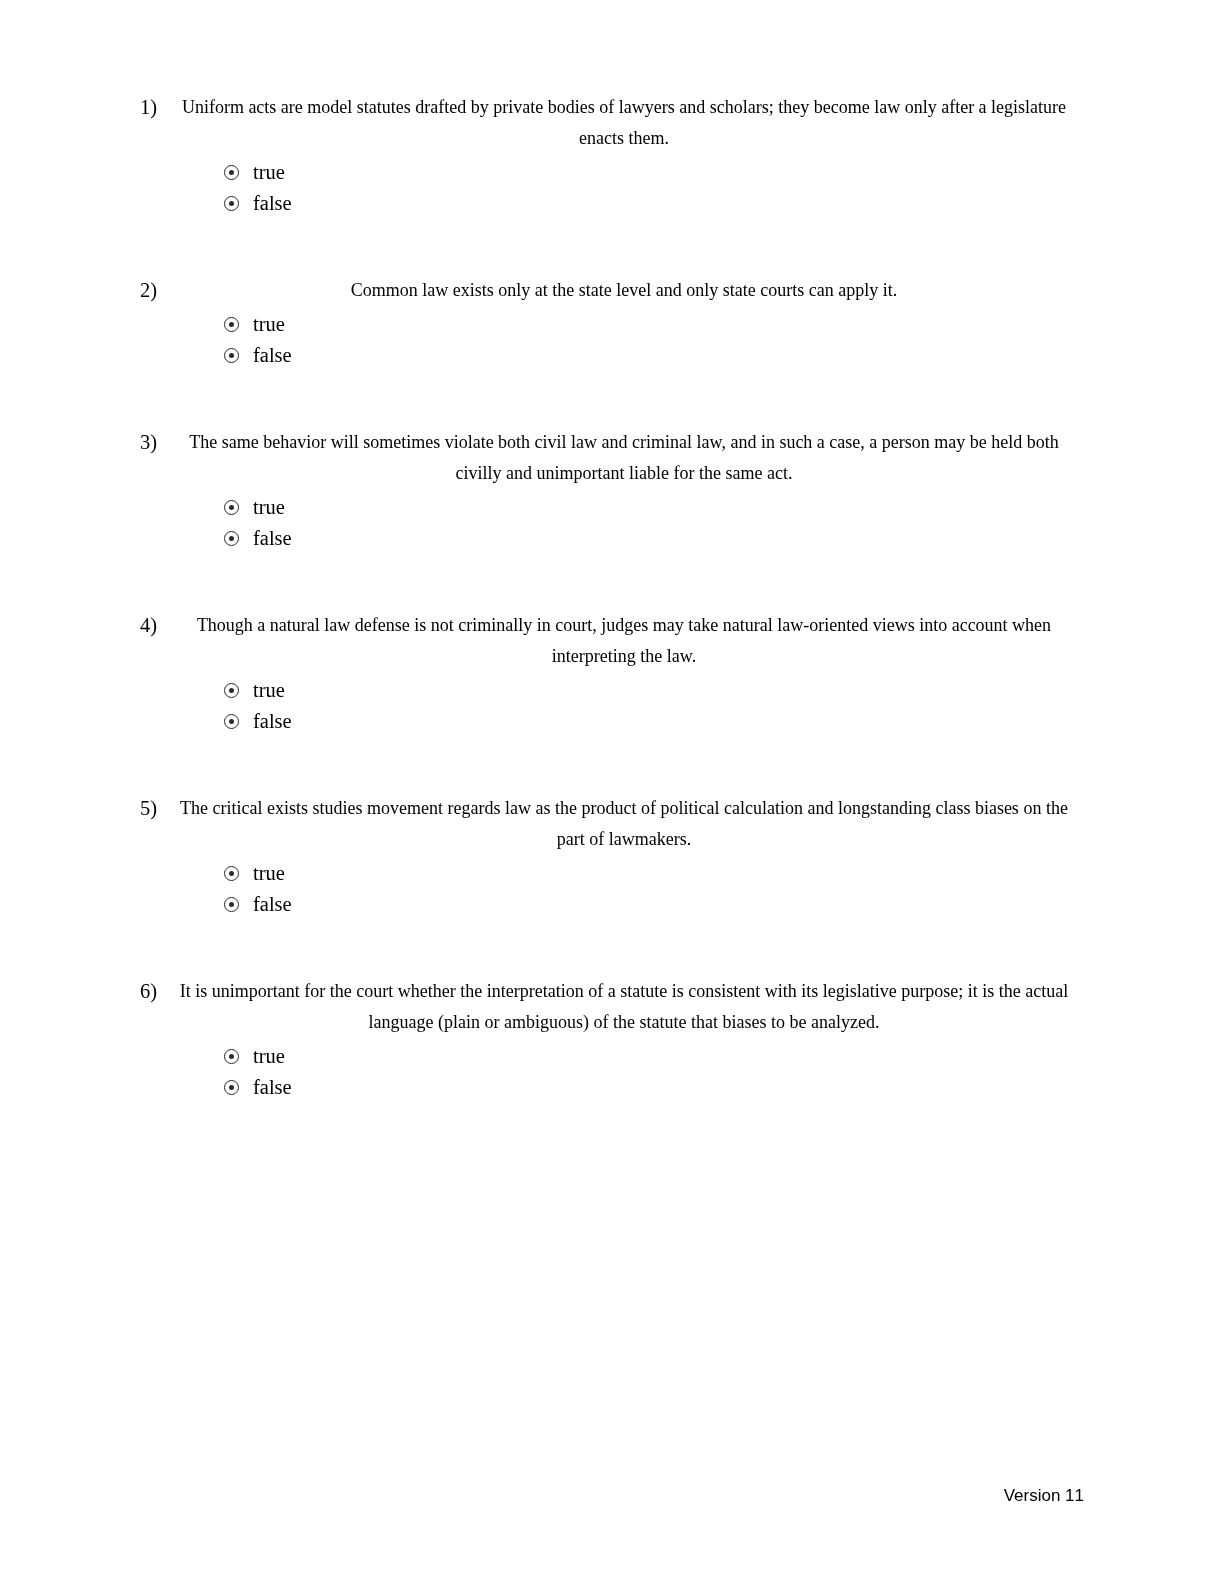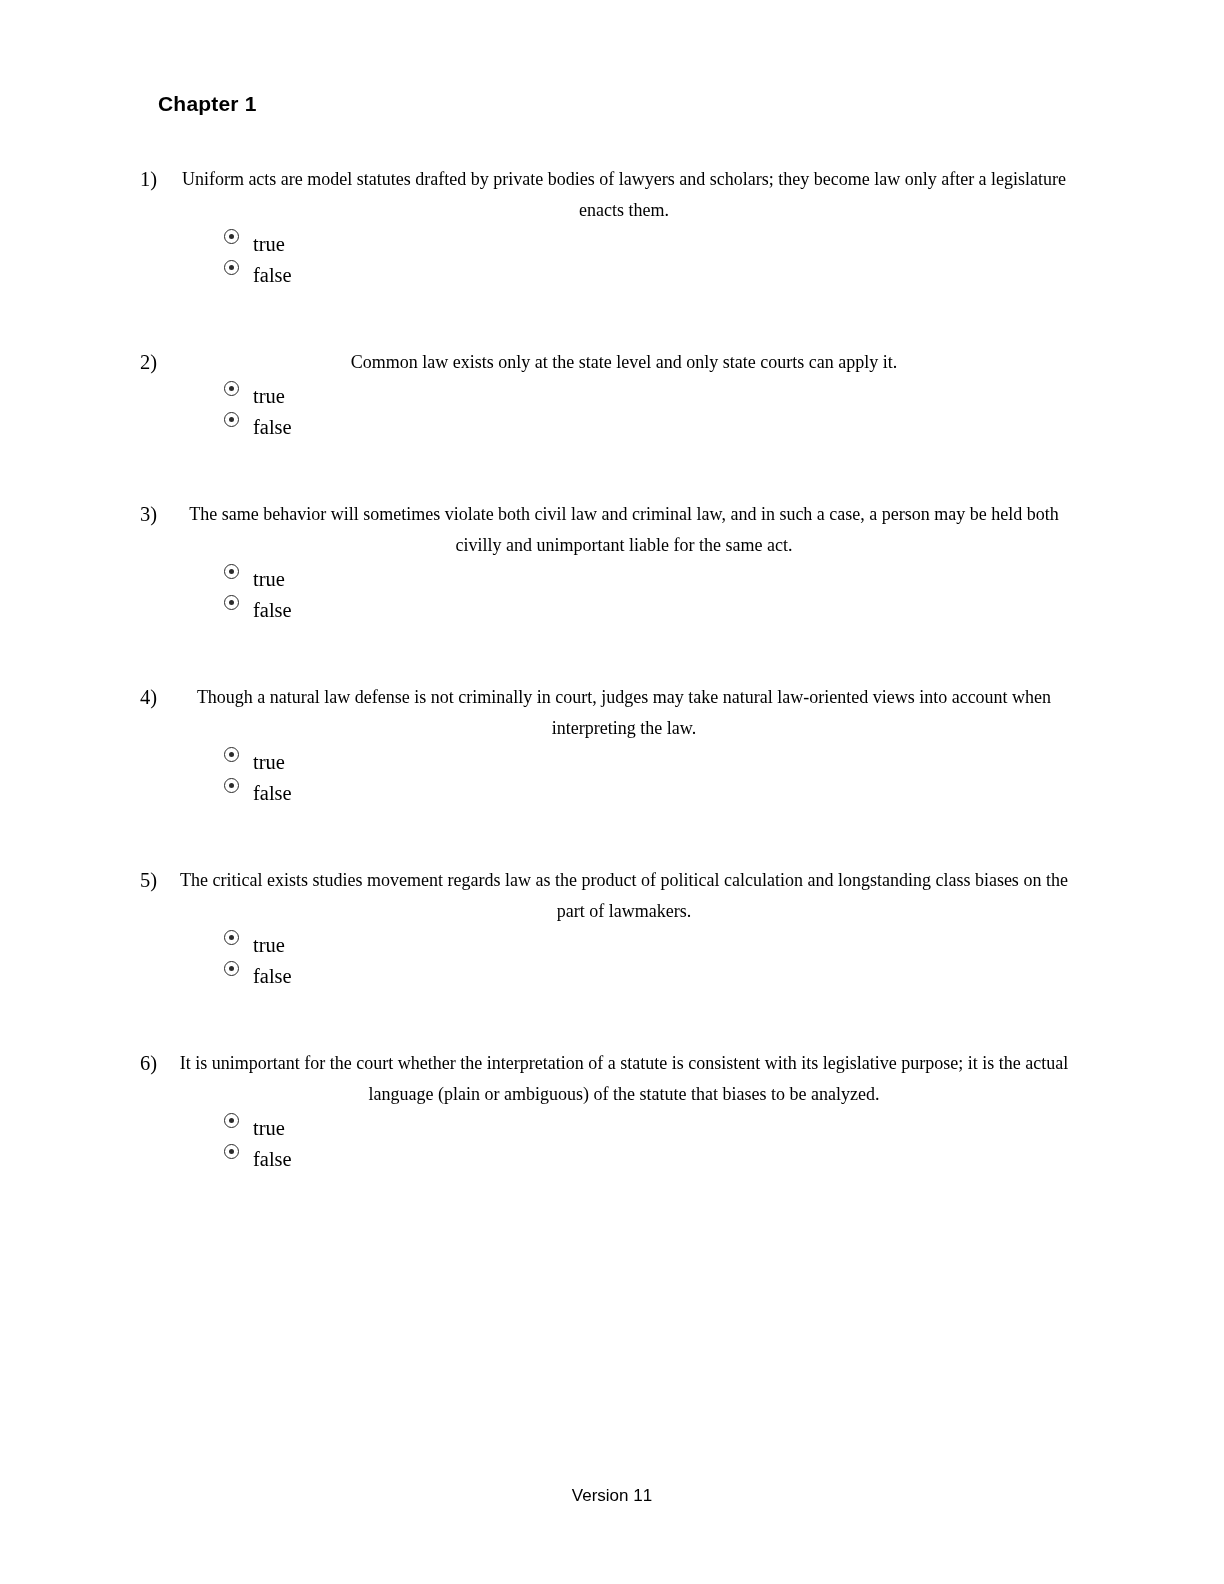--- a/index.html
+++ b/index.html
@@ -48,21 +48,21 @@
     flex: 1 1 auto;
     font-size: 18px;
     line-height: 31px;
     text-align: center;
   }
   .options {
     margin: 3px 0 0 84px;
   }
   .option {
     display: flex;
-    align-items: flex-start;
+    align-items: center;
     height: 31px;
   }
   .radio {
     width: 15px;
     height: 15px;
     border: 1.6px solid #2b2b2b;
     border-radius: 50%;
     box-sizing: border-box;
     position: relative;
     flex: 0 0 15px;
@@ -84,34 +84,33 @@
     margin-left: 14px;
     font-size: 20.5px;
     line-height: 31px;
   }
   .footer {
     position: absolute;
     left: 140px;
     right: 140px;
     bottom: 78px;
     display: flex;
-    justify-content: center;
+    justify-content: flex-end;
     font-family: "Liberation Sans", sans-serif;
     font-size: 17px;
     color: #000;
   }
 </style>
 </head>
 <body>
 
 <div class="page">
 
   <div class="content">
 
-    <h1 class="doc-title">Chapter 1</h1>
 
     <div class="question">
       <div class="q-row">
         <div class="q-num">1)</div>
         <div class="q-text">Uniform acts are model statutes drafted by private bodies of lawyers and scholars; they become law only after a legislature enacts them.</div>
       </div>
       <div class="options">
         <div class="option">
           <span class="radio"></span>
           <span class="option-label">true</span>

